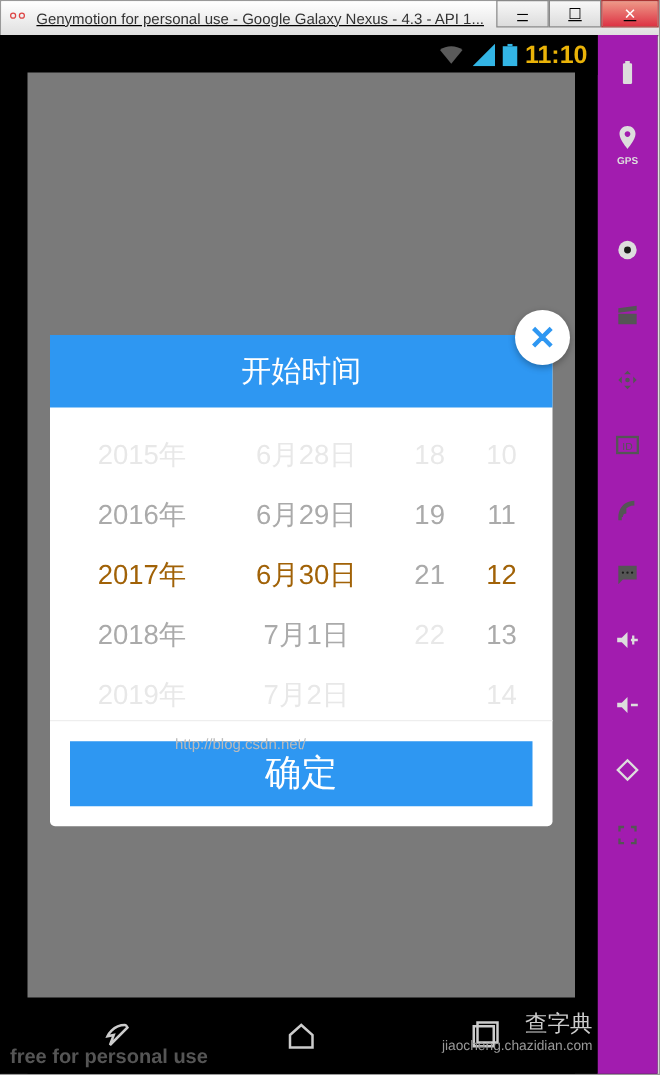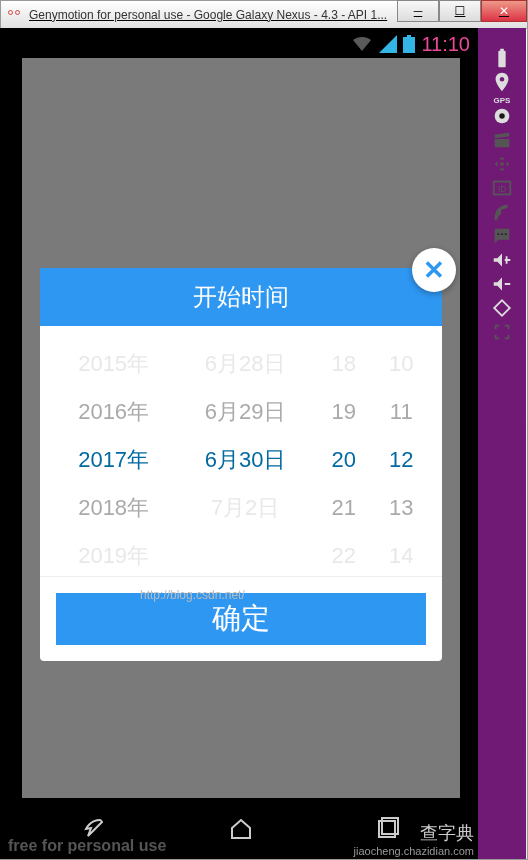--- a/index.html
+++ b/index.html
@@ -8,50 +8,50 @@
     .win-frame { width: 528px; height: 860px; border: 1px solid #999; background: linear-gradient(#fff, #e8e8e8); }
     .titlebar { height: 28px; background: linear-gradient(#fff, #e0e0e0); display: flex; align-items: center; border-bottom: 1px solid #aaa; text-decoration: underline; }
     .app-icon { width: 16px; height: 16px; margin: 0 6px; display: flex; }
     .app-icon span { width: 5px; height: 5px; border-radius: 50%; border: 1.5px solid #d44; margin: 3px 1px; }
     .titlebar-text { font-size: 12px; color: #333; flex: 1; white-space: nowrap; overflow: hidden; text-overflow: ellipsis; }
     .win-btns { display: flex; height: 100%; }
     .win-btn { width: 42px; height: 22px; border: 1px solid #888; background: linear-gradient(#f8f8f8,#dcdcdc); display: flex; align-items: center; justify-content: center; font-size: 12px; margin-top:-1px; }
     .win-btn.close { background: linear-gradient(#e98,#d34); color: #fff; border-color:#a33; width:46px; }
     
     .emulator-shell { position: absolute; top: 28px; left: 0; width: 526px; height: 831px; background: #000; }
-    .side-toolbar { position: absolute; right: 0; top: 0; width: 48px; height: 100%; background: #701a75; display: flex; flex-direction: column; align-items: center; padding-top: 18px; }
+    .side-toolbar { position: absolute; right: 0; top: 0; width: 48px; height: 100%; background: #a21caf; display: flex; flex-direction: column; align-items: center; padding-top: 18px; gap: 28px; }
     .tool-ic { width: 24px; height: 24px; color: #ddd; display: flex; align-items: center; justify-content: center; }
     .tool-ic svg { width: 22px; height: 22px; fill: #ddd; }
     .tool-ic.dim svg { fill: #555; }
     .tool-lbl { font-size: 8px; font-weight: bold; color: #ddd; text-align: center; }
     
     .device { position: absolute; top: 0; left: 0; width: 478px; height: 831px; background: #000; }
     .statusbar { height: 32px; background: #000; display: flex; align-items: center; justify-content: flex-end; padding-right: 8px; gap: 6px; }
     .statusbar svg { fill: #33b5e5; }
-    .clock { color: #ec4899; font-size: 20px; font-weight: 400; }
+    .clock { color: #eab308; font-size: 20px; font-weight: 700; }
     
     .screen { position: absolute; top: 30px; left: 22px; width: 438px; height: 740px; background: #7a7a7a; }
     
     .dialog { position: absolute; top: 210px; left: 18px; width: 402px; background: #fff; border-radius: 4px; }
     .dlg-header { height: 58px; background: #2e97f2; color: #fff; display: flex; align-items: center; justify-content: center; font-size: 24px; position: relative; }
     .close-btn { position: absolute; right: -14px; top: -20px; width: 44px; height: 44px; border-radius: 50%; background: #fff; box-shadow: 0 2px 6px rgba(0,0,0,.3); display: flex; align-items: center; justify-content: center; color: #2e97f2; font-size: 26px; font-weight: bold; }
     .pickers { display: flex; padding: 14px 12px 8px; height: 250px; }
     .picker { flex: 1; position: relative; overflow: hidden; text-align: center; }
     .picker.yr { flex: 1.5; } .picker.dt { flex: 1.7; } .picker.hr { flex: .7; } .picker.mn { flex: .7; }
-    .opt { height: 48px; line-height: 48px; font-size: 22px; color: #0369a1; }
+    .opt { height: 48px; line-height: 48px; font-size: 22px; color: #a16207; }
     .opt.f1 { color: #aaa; } .opt.f2 { color: #e8e8e8; }
     .watermark { position: absolute; color: #bbb; font-size: 12px; top: 320px; left: 100px; pointer-events: none; }
     .dlg-foot { padding: 16px; border-top: 1px solid #eee; }
     .confirm-btn { height: 52px; background: #2e97f2; color: #fff; font-size: 29px; display: flex; align-items: center; justify-content: center; }
     
     .navbar { position: absolute; bottom: 0; left: 22px; width: 438px; height: 56px; background: #000; display: flex; align-items: center; justify-content: space-around; }
     .navbar svg { fill: none; stroke: #ccc; stroke-width: 2; width: 30px; height: 30px; }
     
     .footer-text { position: absolute; bottom: 4px; left: 8px; color: #555; font-size: 16px; font-weight: 700; }
-    .corner-mark { position: absolute; bottom: 2px; right: 52px; color: #999; font-size: 11px; text-align:right; }
+    .corner-mark { position: absolute; bottom: 16px; right: 52px; color: #999; font-size: 11px; text-align:right; }
   </style>
 </head>
 <body>
 
 <div class="win-frame">
   <div class="titlebar">
     <div class="app-icon">
         <span></span>
         <span></span>
       </div>
@@ -162,26 +162,26 @@
             <div class="opt f2">2015年</div>
             <div class="opt f1">2016年</div>
             <div class="opt">2017年</div>
             <div class="opt f1">2018年</div>
             <div class="opt f2">2019年</div>
           </div>
           <div class="picker dt">
             <div class="opt f2">6月28日</div>
             <div class="opt f1">6月29日</div>
             <div class="opt">6月30日</div>
+            <div class="opt f1">7月1日</div>
             <div class="opt f2">7月2日</div>
           </div>
           <div class="picker hr">
             <div class="opt f2">18</div>
             <div class="opt f1">19</div>
-            <div class="opt">20</div>
             <div class="opt f1">21</div>
             <div class="opt f2">22</div>
           </div>
           <div class="picker mn">
             <div class="opt f2">10</div>
             <div class="opt f1">11</div>
             <div class="opt">12</div>
             <div class="opt f1">13</div>
             <div class="opt f2">14</div>
           </div>

